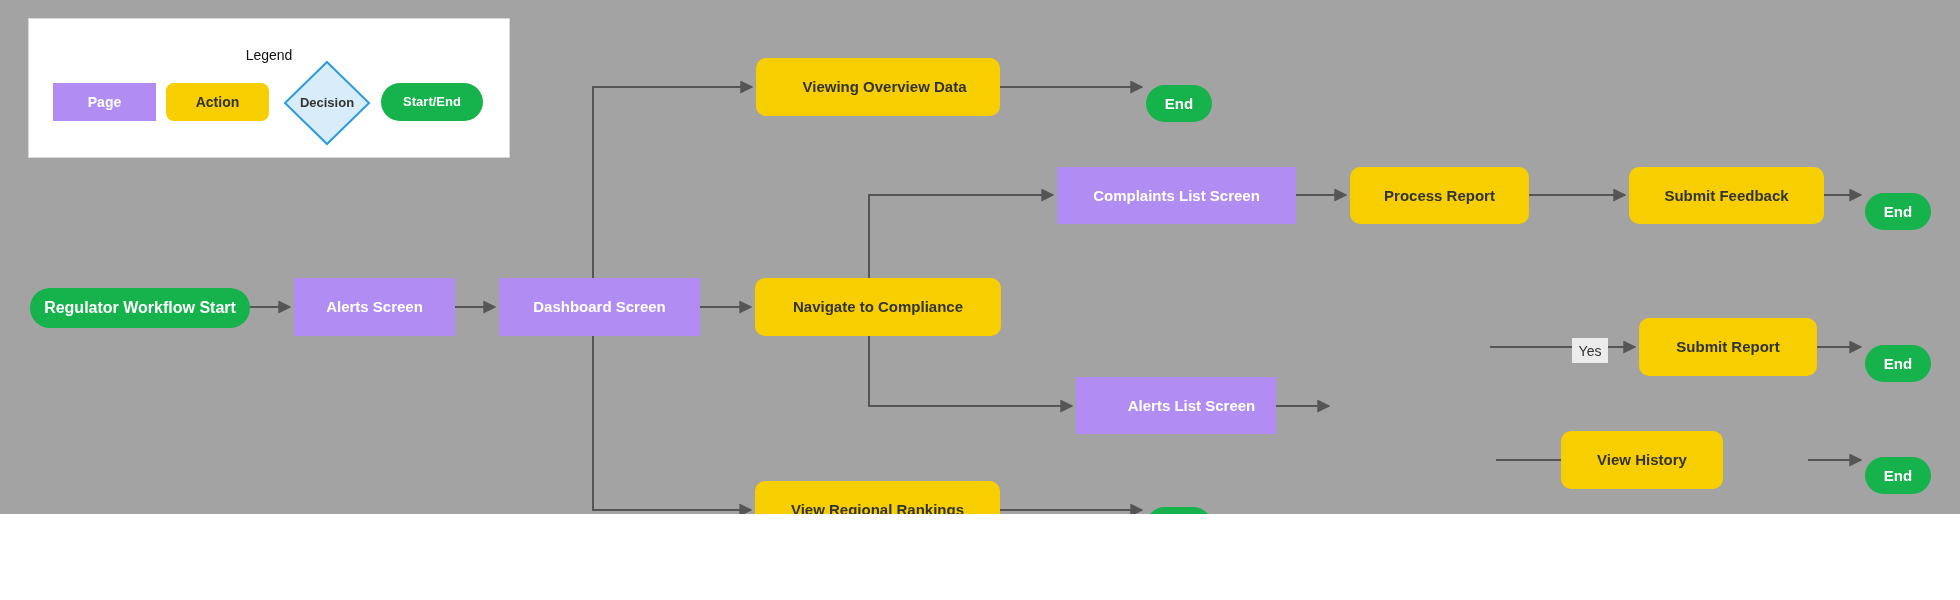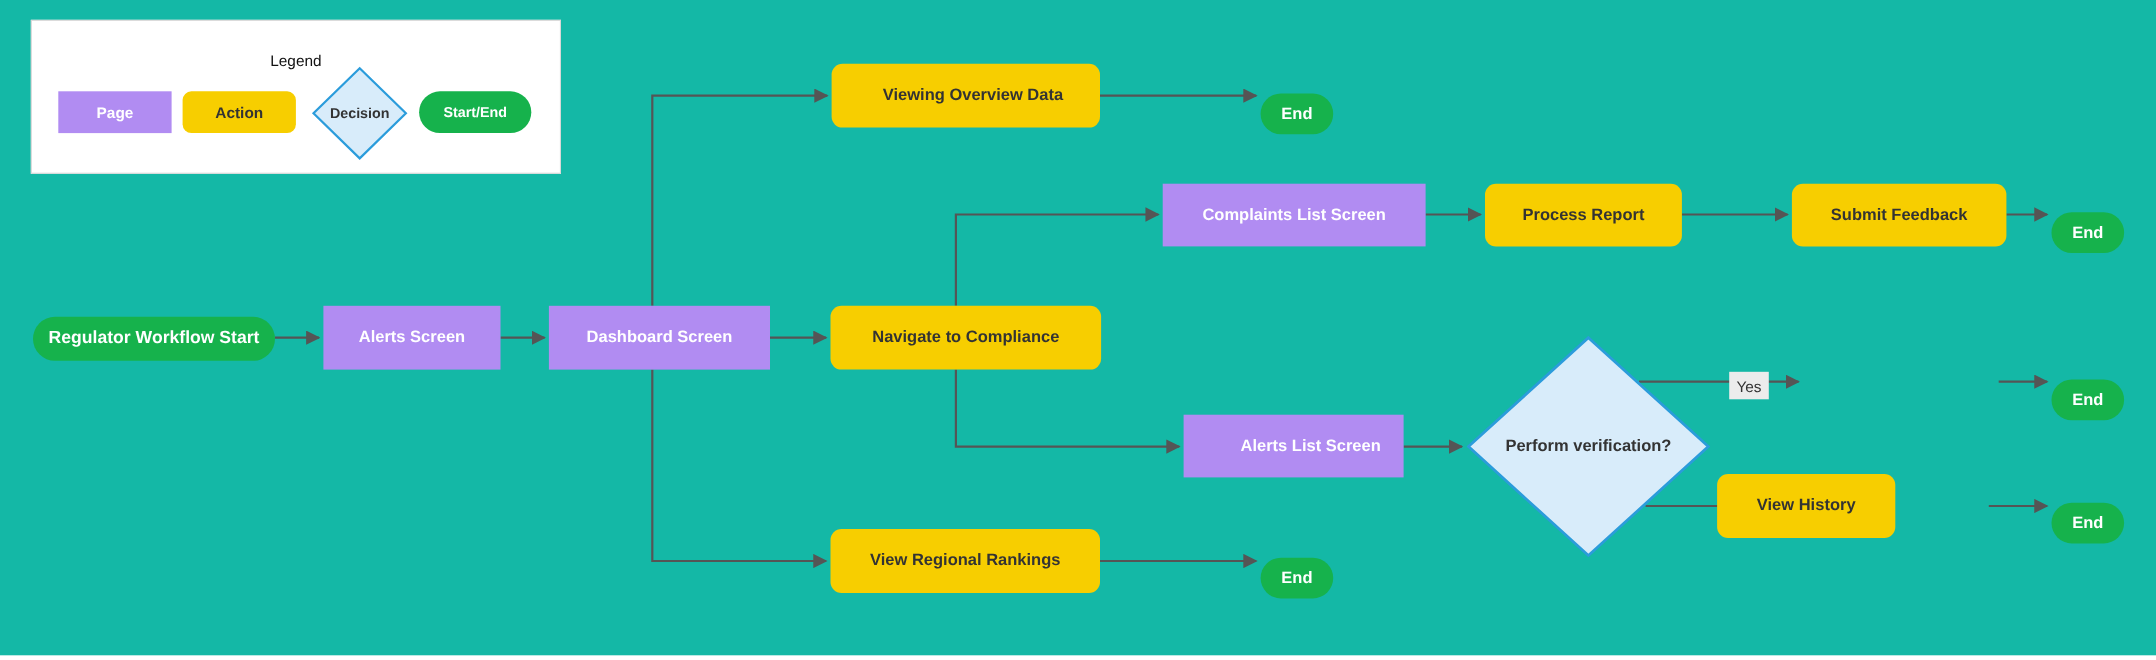--- a/index.html
+++ b/index.html
@@ -1,19 +1,19 @@
 <!DOCTYPE html>
 <html><head>
 <meta charset="utf-8">
 <style>
   html,body{margin:0;padding:0;background:#ffffff;}
   .canvas{
     position:relative;
-    width:1960px;height:596px;
-    background:#14b8a6;
+    width:1960px;height:514px;
+    background:#a3a3a3;
     font-family:"Liberation Sans","DejaVu Sans",sans-serif;
     overflow:hidden;
   }
   .edges{position:absolute;left:0;top:0;width:1960px;height:600px;}
   .node{
     position:absolute;
     display:flex;align-items:center;justify-content:center;
     text-align:center;
     font-weight:700;font-size:15px;color:#333333;
     box-sizing:border-box;
@@ -105,29 +105,24 @@
   <div class="node action" style="left:1350px;top:167px;width:179px;height:57px;">Process Report</div>
 
   <div class="node action" style="left:1629px;top:167px;width:195px;height:57px;">Submit Feedback</div>
 
   <div class="node pill end" style="left:1865px;top:177px;width:66px;height:37px;">End</div>
 
   <div class="node action" style="left:755px;top:278px;width:246px;height:58px;">Navigate to Compliance</div>
 
   <div class="node page" style="left:1076px;top:377px;width:200px;height:57px;padding-left:31px;">Alerts List Screen</div>
 
-  <div class="node diamond" style="left:1333px;top:305px;width:222px;height:202px;font-size:15px;">
-    <svg width="222" height="202" viewBox="0 0 222 202">
-      <polygon points="111,2 220,101 111,200 2,101" fill="#D8ECFA" stroke="#2B9CDB" stroke-width="2.5"></polygon>
-    </svg>
-    <span>Perform verification?</span>
-  </div>
 
   <div class="edge-label" style="left:1572px;top:338px;width:36px;height:25px;">Yes</div>
 
+  <div class="node action" style="left:1639px;top:318px;width:178px;height:58px;">Submit Report</div>
 
   <div class="node pill end" style="left:1865px;top:329px;width:66px;height:37px;">End</div>
 
   <div class="edge-label" style="left:1569px;top:447px;width:37px;height:26px;">No</div>
 
   <div class="node action" style="left:1561px;top:431px;width:162px;height:58px;">View History</div>
 
   <div class="node pill end" style="left:1865px;top:441px;width:66px;height:37px;">End</div>
 
   <div class="node action" style="left:755px;top:481px;width:245px;height:58px;text-align:center;">View Regional Rankings</div>

